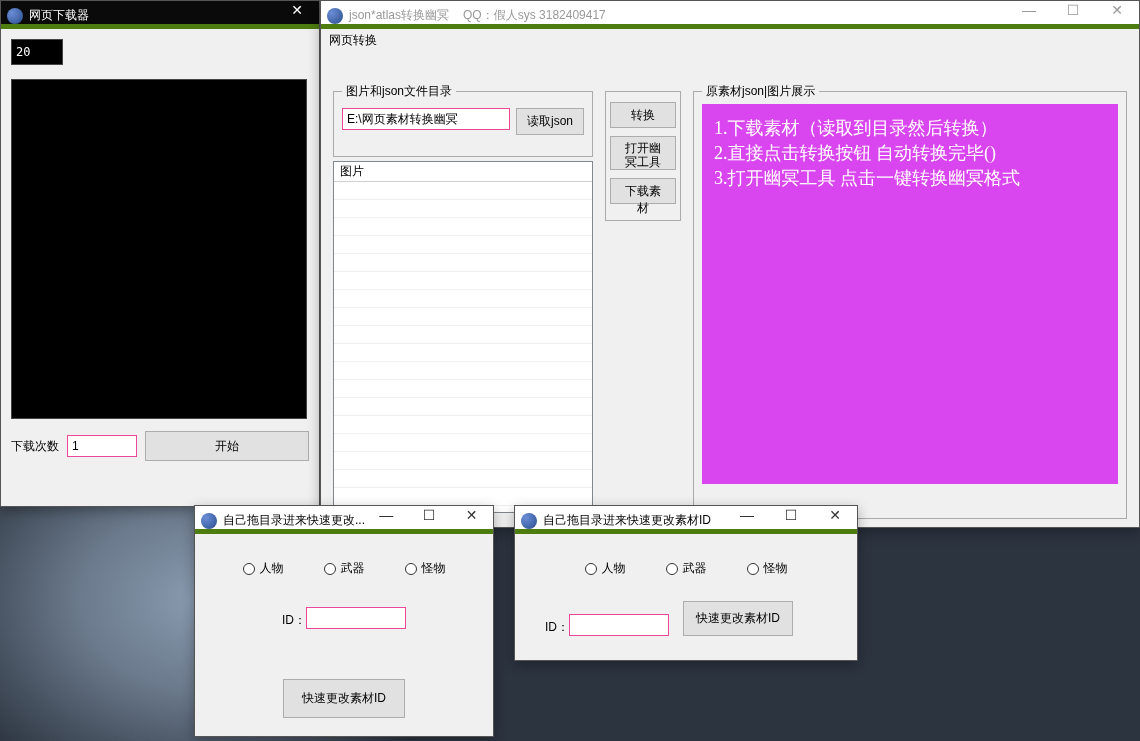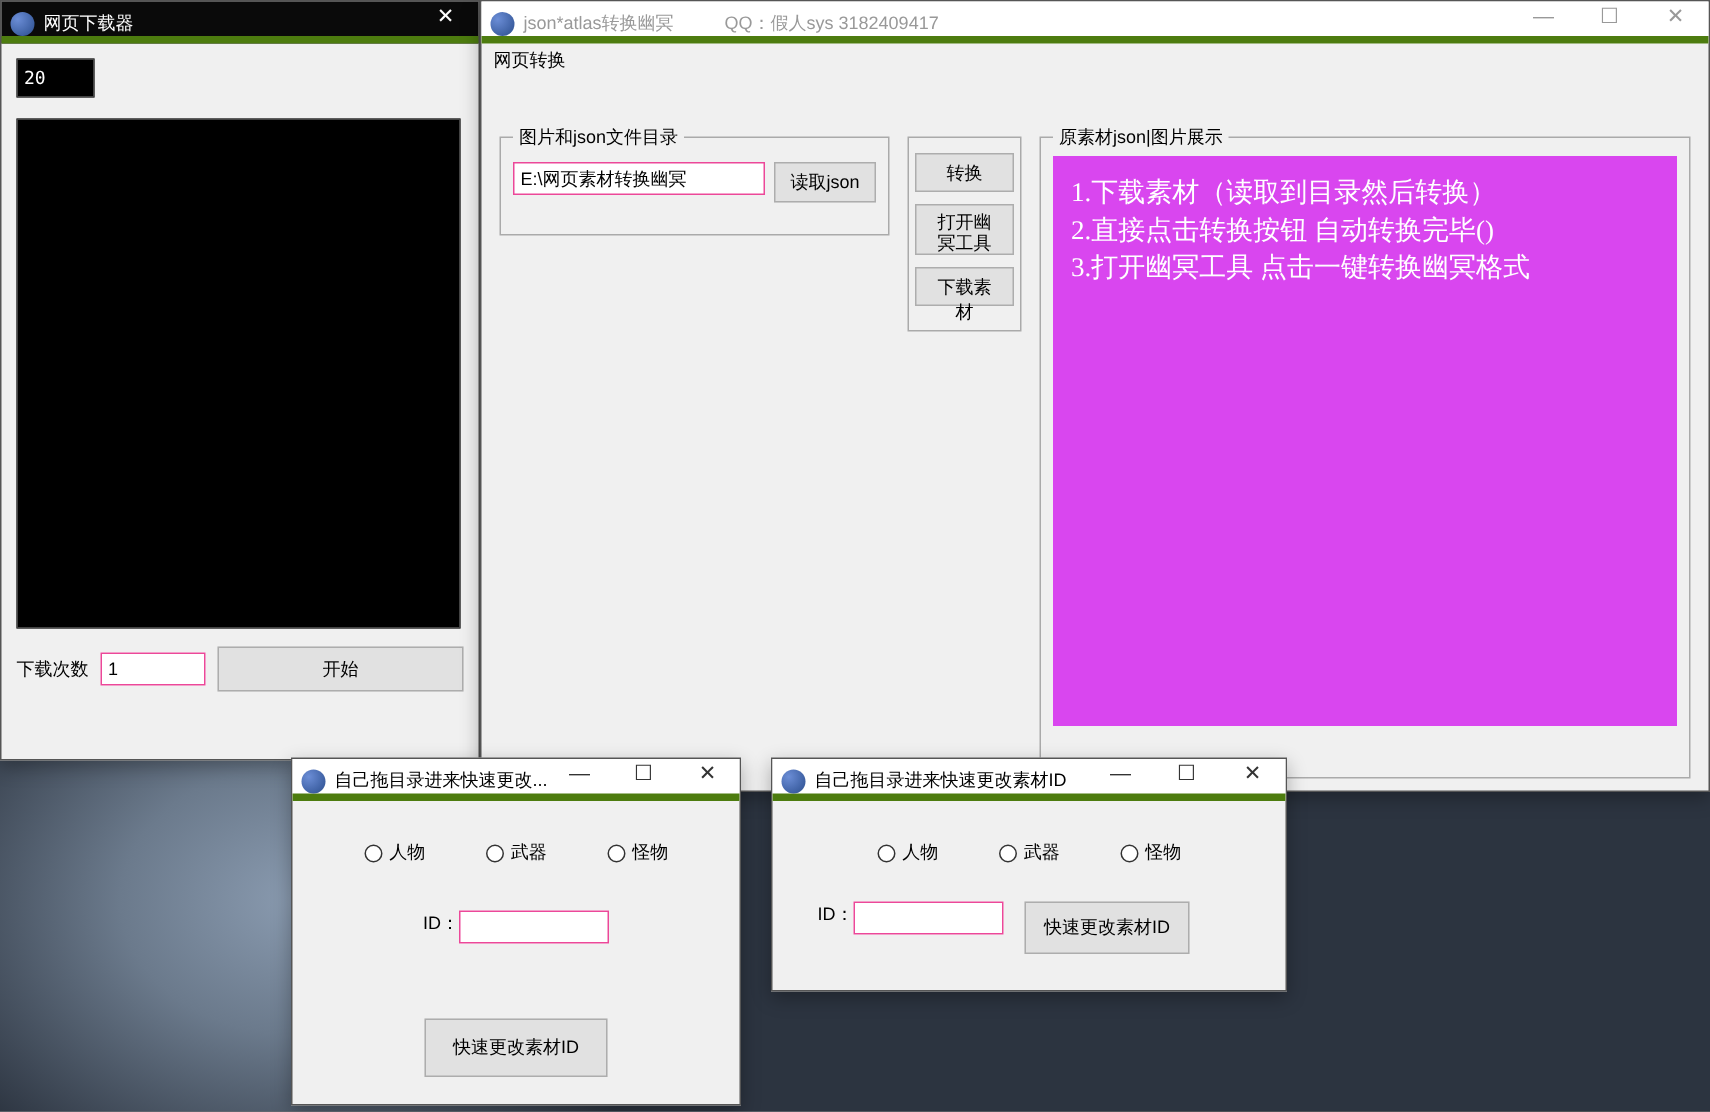--- a/index.html
+++ b/index.html
@@ -48,21 +48,21 @@
     margin: 0 6px;
     border-radius: 50%;
     background: radial-gradient(circle at 30% 30%, #6b8dd6, #2a4d8d);
     flex-shrink: 0;
   }
   .title-text {
     flex: 0 0 auto;
     white-space: nowrap;
   }
   .title-extra {
-    margin-left: 34px;
+    margin-left: 14px;
     white-space: nowrap;
   }
   .title-spacer { flex: 1; }
   .win-ctrl {
     width: 44px;
     height: 28px;
     display: flex;
     align-items: center;
     justify-content: center;
     font-size: 14px;
@@ -169,21 +169,21 @@
     font-size: 18px;
     line-height: 1.4;
     height: 380px;
     margin-top:4px;
     white-space: pre-line;
     font-family: "SimSun", serif;
   }
   #win3 { left: 194px; top: 505px; width: 300px; height: 232px; }
   #win4 { left: 514px; top: 505px; width: 344px; height: 156px; }
   .small-body { padding: 6px 10px 14px; }
-  .id-row { display:flex; align-items:flex-start; justify-content:flex-start; padding: 10px 20px; }
+  .id-row { display:flex; align-items:flex-end; justify-content:flex-start; padding: 10px 20px; }
 </style>
 </head>
 <body>
 
 <div class="bg"></div>
 
 <div class="win" id="win1">
   <div class="titlebar titlebar-dark">
     <div class="app-icon"></div>
     <span class="title-text">网页下载器</span>
@@ -218,20 +218,26 @@
   </div>
   <div class="body">
     <div class="col-left">
       <div class="groupbox" style="height:66px;">
         <span class="groupbox-title">图片和json文件目录</span>
         <div class="dir-row">
           <input type="text" style="flex: 1 1 0%;" value="E:\网页素材转换幽冥">
           <button class="btn">读取json</button>
         </div>
       </div>
+      <div class="listview" style="height:352px; margin:4px;">
+        <div class="listview-header">
+          <span>图片</span>
+        </div>
+        <div class="listview-body" style="height:330px;"></div>
+      </div>
     </div>
     <div class="col-mid">
       <div class="groupbox" style="height:130px; padding:0;">
         <div class="mid-btns">
           <button class="btn" style="height:26px;">转换</button>
           <button class="btn" style="height:34px; line-height:1.2;">打开幽冥工具</button>
           <button class="btn" style="height:26px;">下载素材</button>
         </div>
       </div>
     </div>

